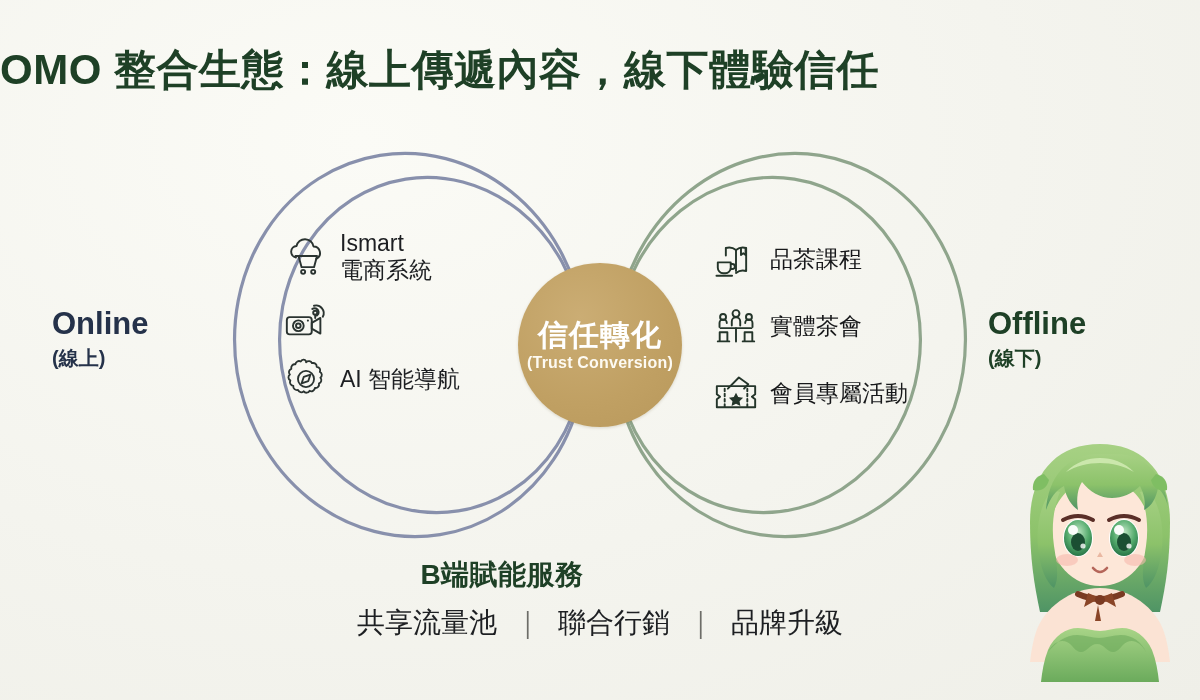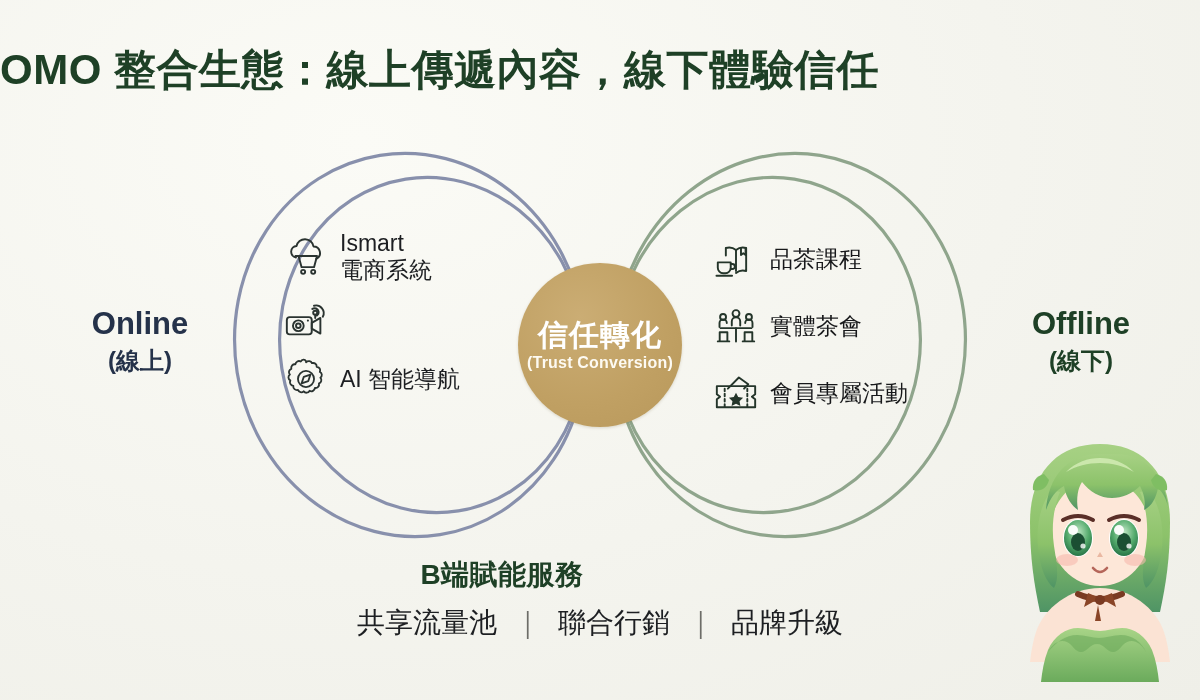--- a/index.html
+++ b/index.html
@@ -39,31 +39,30 @@
   #diagram {
     position: absolute;
     top: 0; left: 0;
     width: 1200px;
     height: 700px;
     pointer-events: none;
   }
   
   .side-label {
     position: absolute;
-    text-align: center;
     line-height: 1.25;
   }
   .side-label .big {
     display: block;
     font-size: 31px;
     font-weight: 700;
   }
   .side-label .sub {
     display: block;
-    font-size: 24px;
+    font-size: 20px;
     font-weight: 600;
     margin-top: 2px;
   }
   #label-online {
     left: 52px;
     top: 305px;
     width: 176px;
     color: #25324a;
   }
   #label-offline {

